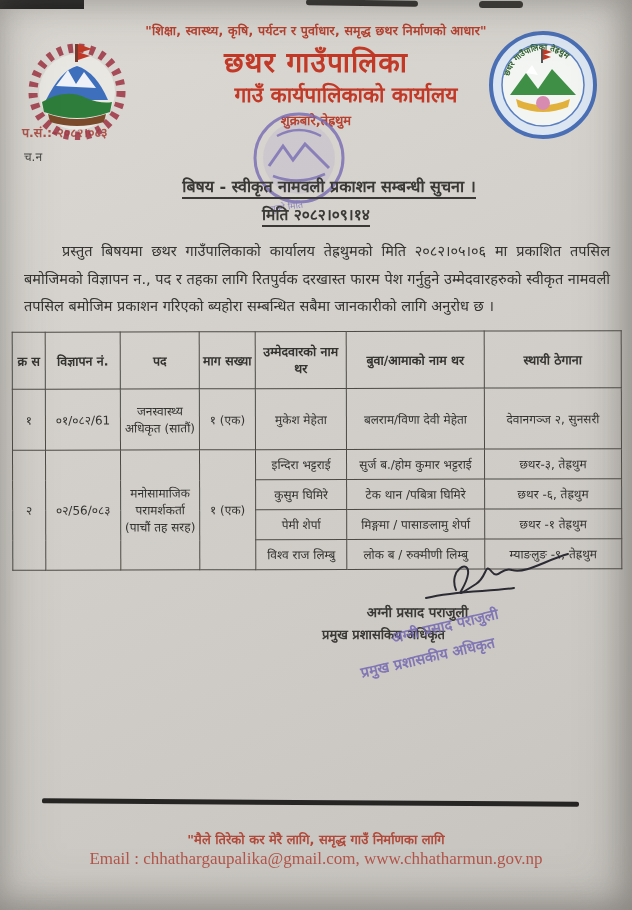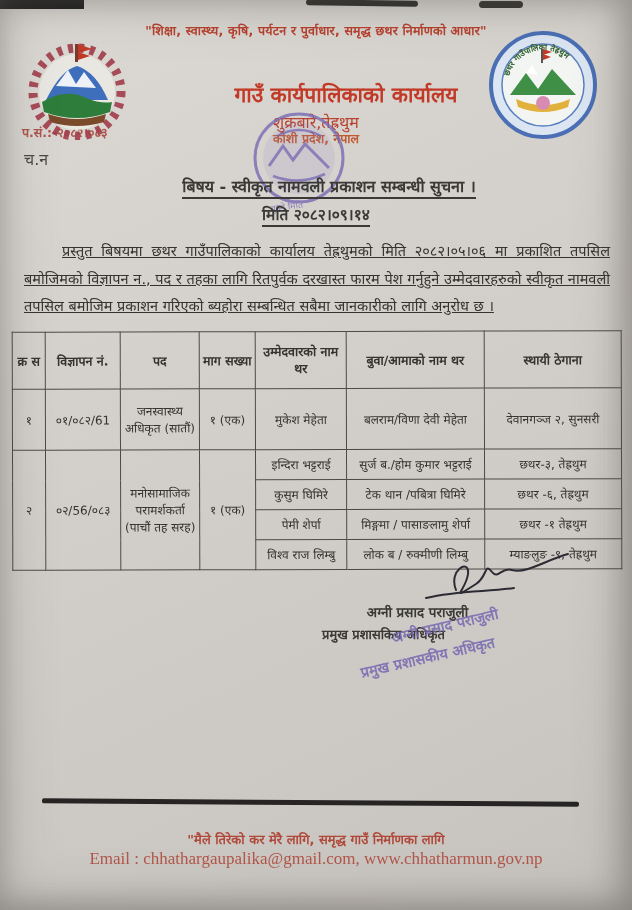--- a/index.html
+++ b/index.html
@@ -13,31 +13,31 @@
   .abs{position:absolute;}
   .ctr{left:0;width:100%;text-align:center;}
   
   .bar-tl{left:0;top:0;width:84px;height:9px;background:#1d1d1d;}
   .smudge1{left:306px;top:0;width:112px;height:6px;background:#2e2c2a;border-radius:3px;transform:rotate(.8deg);}
   .smudge2{left:479px;top:1px;width:44px;height:7px;background:#35332f;border-radius:4px;}
   
   .slogan{top:22px;font-size:12.5px;font-weight:bold;letter-spacing:.2px;color:#b7402e;}
   .muni{top:42px;font-size:28px;font-weight:bold;color:#c23a27;letter-spacing:1px;}
   .office{top:80px;font-size:21px;font-weight:bold;color:#c23a27;padding-left:30px;}
-  .place{top:111px;font-size:16px;font-weight:normal;color:#b7402e;}
+  .place{top:111px;font-size:13px;font-weight:bold;color:#b7402e;}
   .prov{top:130px;font-size:12.5px;font-weight:bold;color:#c05a32;}
   .refno{left:22px;top:124px;font-size:12.5px;font-weight:bold;color:#ad544b;}
-  .chn{left:24px;top:148px;font-size:16px;color:#4a4845;}
+  .chn{left:24px;top:148px;font-size:12px;color:#4a4845;}
   
   .subject{top:175px;font-size:16px;font-weight:bold;color:#3a3936;padding-left:13px;}
   .subject span,.dateline span{border-bottom:2px solid #3a3936;padding-bottom:1px;}
   .dateline{top:203px;font-size:15.5px;font-weight:bold;color:#3a3936;}
   
   .bodytext{left:24px;top:238px;width:586px;font-size:14.5px;line-height:27.5px;
-    text-align:justify;text-indent:38px;color:#343330;text-decoration:underline;}
+    text-align:justify;text-indent:38px;color:#343330;}
   
   table.cand{position:absolute;left:12px;top:331px;width:609px;border-collapse:collapse;table-layout:fixed;
     font-size:12px;color:#343330;transform:rotate(-.15deg);}
   table.cand th,table.cand td{border:1.4px solid #4d4a45;padding:2px 3px;text-align:center;overflow:hidden;}
   table.cand th{font-weight:bold;font-size:12.5px;height:52px;vertical-align:middle;}
   tr.r1 td{height:56px;vertical-align:middle;}
   tr.sub td{height:25px;vertical-align:middle;}
   td.vtop{vertical-align:top;padding-top:5px;margin-top:39px;}
   
   .sig-name{left:330px;top:603px;width:175px;text-align:center;font-size:13.5px;font-weight:bold;color:#3a3936;}
@@ -53,23 +53,23 @@
 </head>
 <body>
 
 <div id="page">
 
   <div class="abs bar-tl"></div>
   <div class="abs smudge1"></div>
   <div class="abs smudge2"></div>
 
   <div class="abs ctr slogan">"शिक्षा, स्वास्थ्य, कृषि, पर्यटन र पुर्वाधार, समृद्ध छथर निर्माणको आधार"</div>
+  <div class="abs ctr muni">छथर गाउँपालिका</div>
   <div class="abs ctr office">गाउँ कार्यपालिकाको कार्यालय</div>
   <div class="abs ctr place">शुक्रबारे,तेह्रथुम</div>
-  <div class="abs ctr prov">कोशी प्रदेश, नेपाल</div>
   <div class="abs refno">प.सं.:-२०८२।०८३</div>
   <div class="abs chn">च.न</div>
 
   <svg class="abs" style="left:26px;top:40px;" width="102" height="100" viewBox="0 0 102 100">
     <circle cx="51" cy="52" r="38" fill="#e9e7e2"></circle>
     <path d="M20 60 Q35 30 51 26 Q70 32 82 60 Z" fill="#3d6fbd"></path>
     <path d="M30 46 L42 30 L50 44 L58 32 L70 48 Z" fill="#eef2f8"></path>
     <path d="M16 62 Q40 48 60 58 Q75 64 86 62 L84 72 Q51 84 18 72 Z" fill="#2e7d3a"></path>
     <path d="M22 74 Q51 84 80 74 L78 82 Q51 90 24 82 Z" fill="#7a4a2a"></path>
     <circle cx="51" cy="52" r="44" fill="none" stroke="#a03c49" stroke-width="9" stroke-dasharray="5 6" opacity=".9"></circle>

